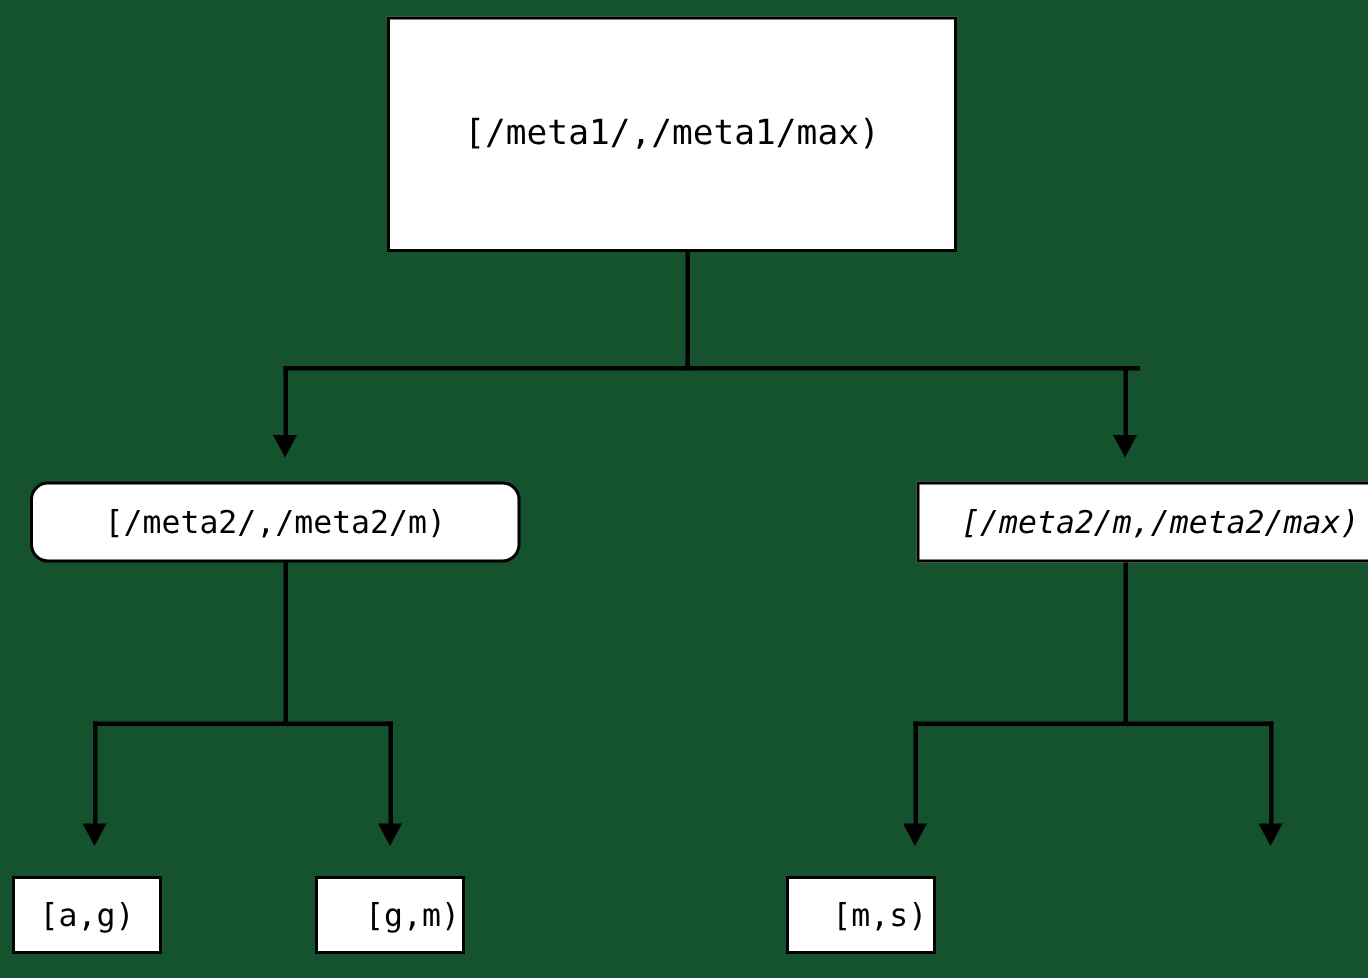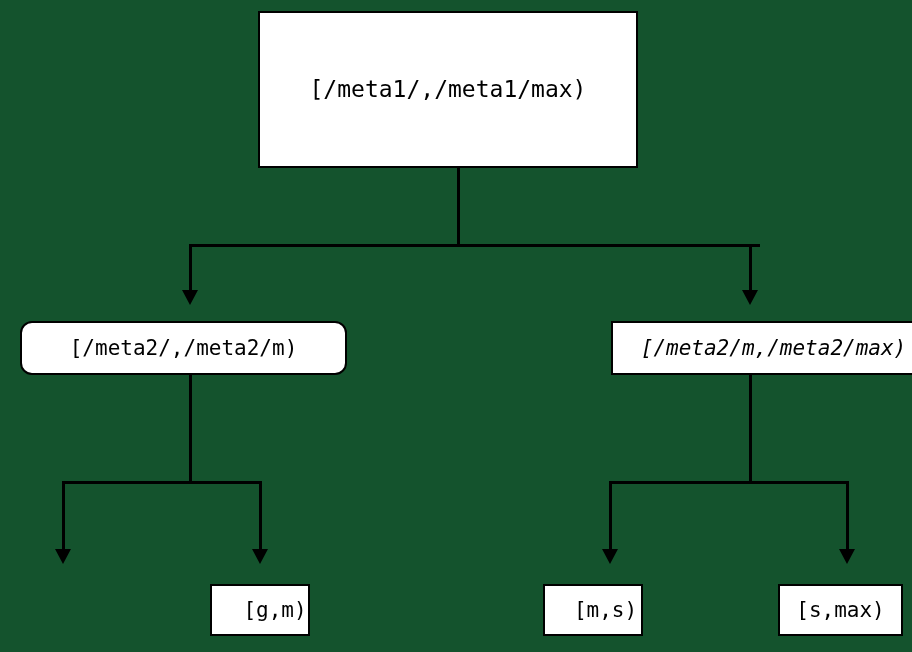--- a/index.html
+++ b/index.html
@@ -50,21 +50,21 @@
     font-size: 21px;
     font-style: italic;
   }
   .node-leaf {
     top: 584px;
     height: 52px;
     font-size: 21px;
   }
   .leaf-a-g   { left: 8px;   width: 100px; }
   .leaf-g-m   { left: 210px; width: 100px; padding-left: 30px; }
-  .leaf-m-s   { left: 543px; width: 100px; padding-left: 25px; }
+  .leaf-m-s   { left: 524px; width: 100px; padding-left: 25px; }
   .leaf-s-max { left: 778px; width: 125px; }
 
   
   .edge-v {
     position: absolute;
     width: 3px;
     background: #000000;
   }
   .edge-h {
     position: absolute;
@@ -137,26 +137,26 @@
   <div class="arrow-head arrow-leaf-a-g"></div>
   <div class="arrow-head arrow-leaf-g-m"></div>
 
   <div class="edge-v stem-sub-right"></div>
   <div class="edge-h bus-sub-right"></div>
   <div class="edge-v drop-leaf-m-s"></div>
   <div class="edge-v drop-leaf-s-max"></div>
   <div class="arrow-head arrow-leaf-m-s"></div>
   <div class="arrow-head arrow-leaf-s-max"></div>
 
+  <div class="node node-leaf leaf-a-g">
+    <span class="node-label">[a,g)</span>
+  </div>
 
   <div class="node node-leaf leaf-g-m">
     <span class="node-label">[g,m)</span>
   </div>
 
   <div class="node node-leaf leaf-m-s">
     <span class="node-label">[m,s)</span>
   </div>
 
-  <div class="node node-leaf leaf-s-max">
-    <span class="node-label">[s,max)</span>
-  </div>
 
 </div>
 
 </body></html>

